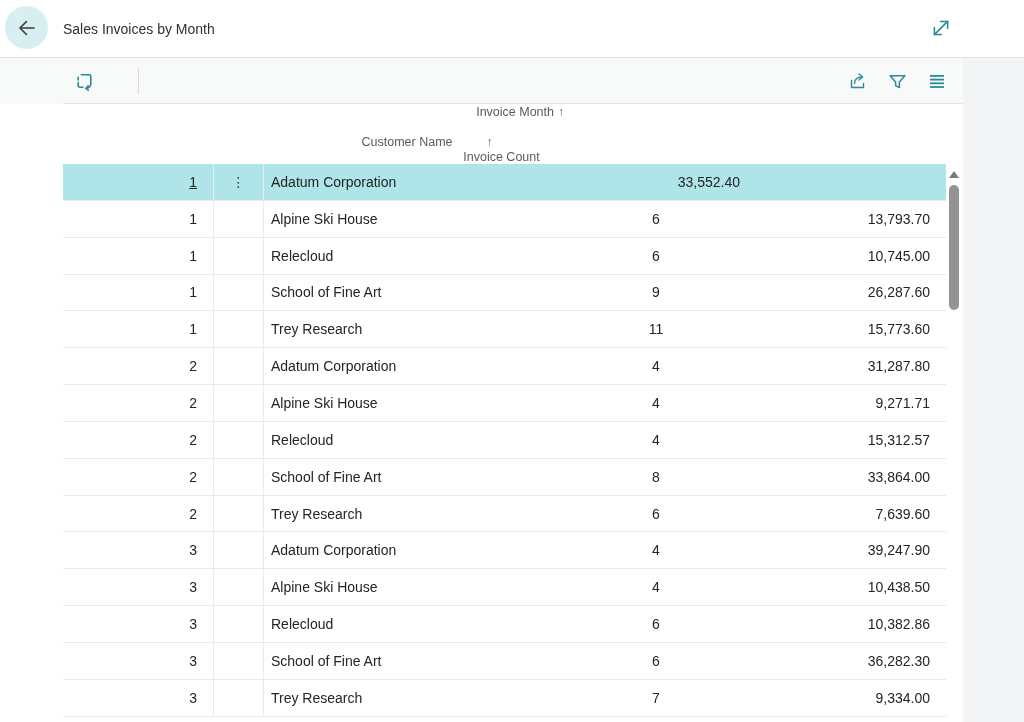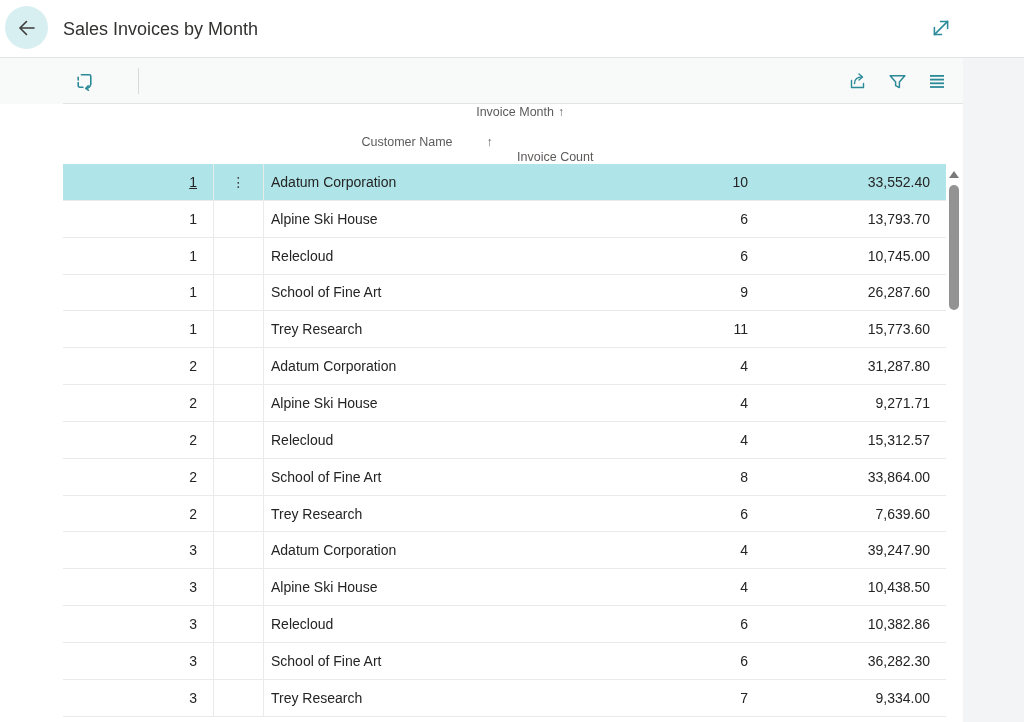--- a/index.html
+++ b/index.html
@@ -12,21 +12,21 @@
 
   
   .topbar { position:relative; height:58px; background:#fff; border-bottom:1px solid #e3e3e3; }
   .back-btn {
     position:absolute; left:5px; top:6px; width:43px; height:43px;
     border-radius:50%; background:#d8eff1; border:none; cursor:pointer;
     display:flex; align-items:center; justify-content:center;
   }
   .page-title {
     position:absolute; left:63px; top:50%; transform:translateY(-50%);
-    font-size:18px; color:#323130;
+    font-size:14px; color:#323130;
   }
   .expand-btn {
     position:absolute; right:72px; top:17px; width:22px; height:22px;
     background:none; border:none; cursor:pointer; padding:0;
   }
 
   
   .main { position:relative; height:664px; }
   .side-panel { position:absolute; left:963px; top:0; width:61px; height:664px; background:#f3f4f6; }
 
@@ -45,21 +45,21 @@
   .grid-rows { position:absolute; left:63px; top:106px; width:883px; }
   .row {
     display:flex; height:36.85px; border-bottom:1px solid #e9eaea;
     background:#fff; font-size:14px; color:#242424; cursor:pointer;
   }
   .row.selected { background:#afe5e8; }
   .cell { display:flex; align-items:center; height:100%; }
   .c-month   { width:151px; justify-content:flex-end; padding-right:16px; border-right:1px solid #e9eaea; }
   .c-menu    { width:50px;  justify-content:center;   border-right:1px solid #e9eaea; }
   .c-cust    { width:300px; padding-left:7px;gap:30px; }
-  .c-count   { width:190px; justify-content:flex-end; padding-right:6px; }
+  .c-count   { width:190px; justify-content:center; padding-right:6px; }
   .c-amount  { width:192px; justify-content:flex-end; padding-right:16px; }
   .grid-header .c-month, .grid-header .c-menu { border-right:none; }
   .hdr-cell { cursor:pointer; }
   .sort-arrow { margin-left:4px; font-size:12px; }
   .row .c-month .val { text-decoration:none; }
   .row.selected .c-month .val { text-decoration:underline; }
   .row-ellipsis { visibility:hidden; font-size:14px; color:#424242; line-height:1; letter-spacing:0; }
   .row.selected .row-ellipsis { visibility:visible; }
 
   
@@ -168,23 +168,20 @@
         <div class="row selected">
     <div class="cell c-month">
             <span class="val">1</span>
           </div>
     <div class="cell c-menu">
             <span class="row-ellipsis">⋮</span>
           </div>
     <div class="cell c-cust">
             <span>Adatum Corporation</span>
           </div>
-    <div class="cell c-count">
-            <span>10</span>
-          </div>
     <div class="cell c-amount">
             <span>33,552.40</span>
           </div>
   </div>
         <div class="row">
     <div class="cell c-month">
             <span class="val">1</span>
           </div>
     <div class="cell c-menu">
             <span class="row-ellipsis">⋮</span>

